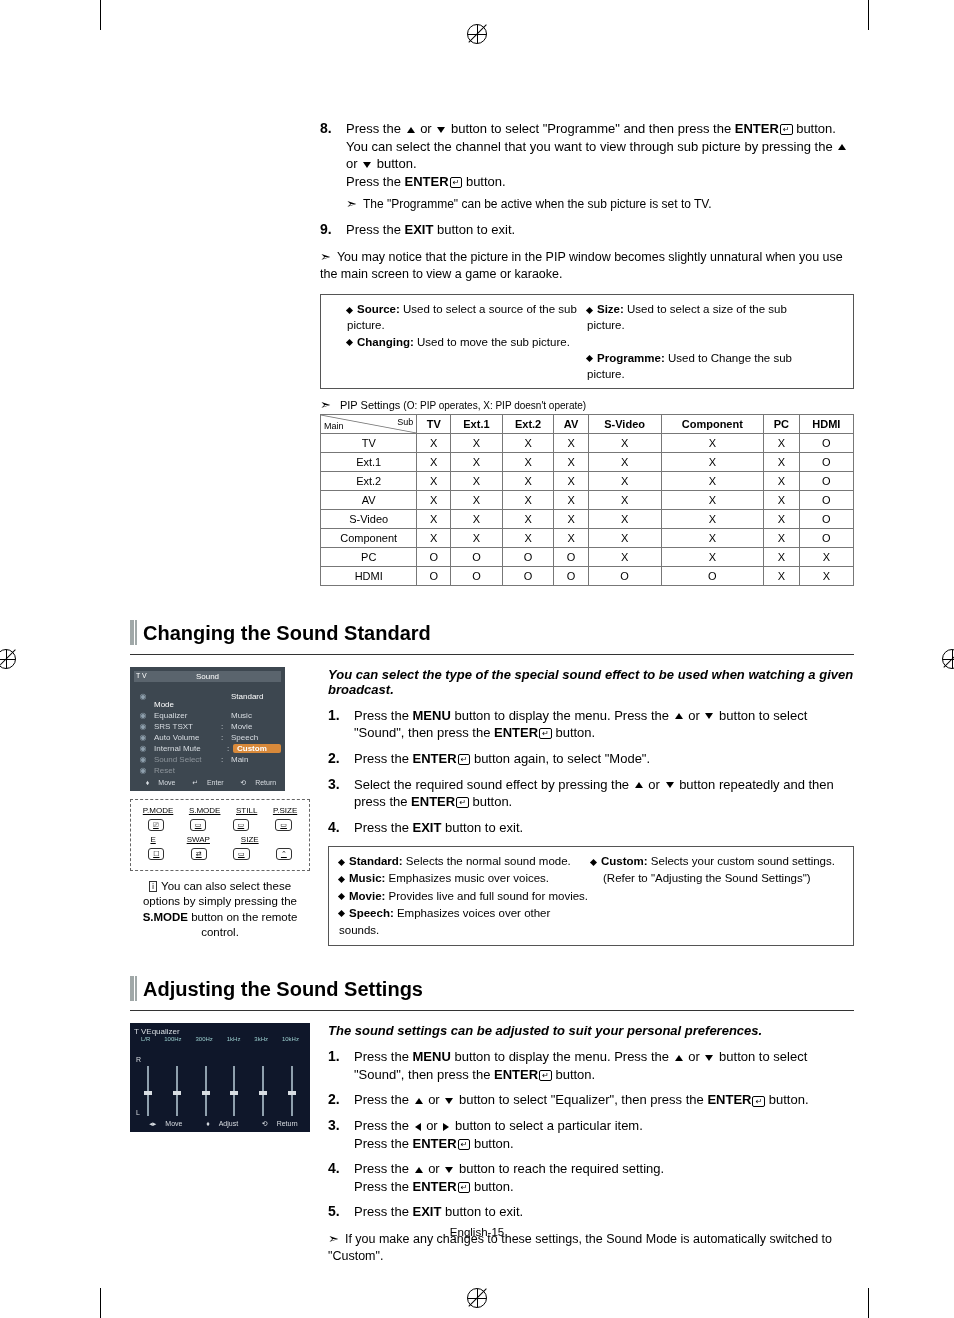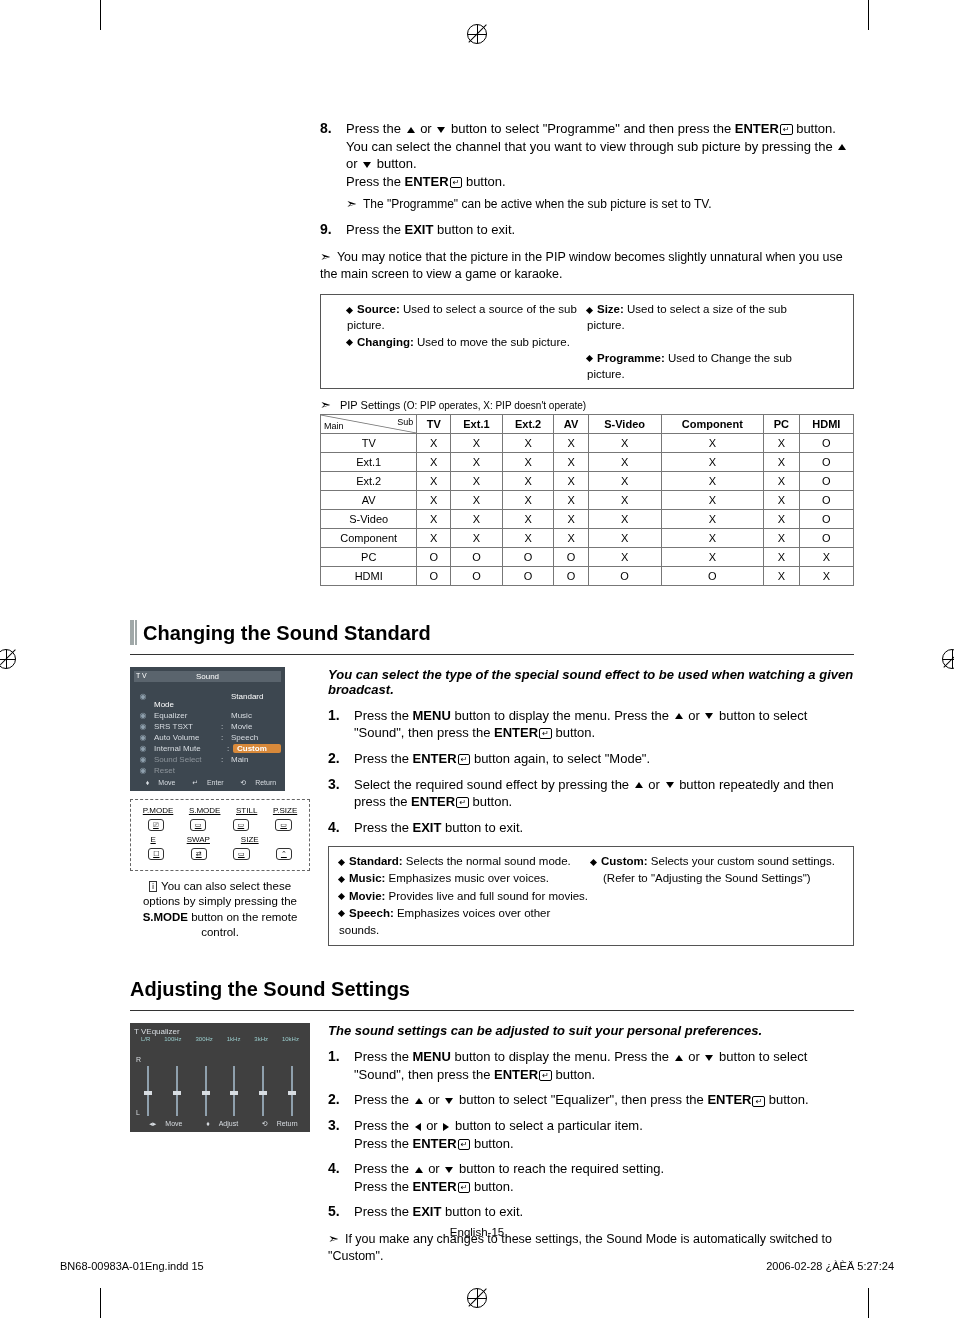--- a/index.html
+++ b/index.html
@@ -87,21 +87,21 @@
   .remote-box .btn { border:1px solid #333; border-radius:3px; padding:1px 4px; font-size:7px; background:#fff;}
 
   .caption { font-size:11.5px; line-height:1.35; margin-top:8px; text-align:center;}
   .caption .psq { display:inline-block; border:1px solid #333; font-size:8px; padding:0 2px; line-height:9px; vertical-align:middle; margin-right:4px;}
 
   .intro { font-style:italic; font-weight:bold; font-size:13px; margin-bottom:10px;}
 
   .def-box { border:1px solid #555; margin-top:10px; padding:6px 10px; font-size:11.5px; line-height:1.5; display:flex;}
   .def-box .dcol { flex:1;}
 
-  .eq-panel { background:#404040; color:#d8dde2; font-size:8px; width:180px; padding:4px; box-sizing:border-box;}
+  .eq-panel { background:#0f172a; color:#d8dde2; font-size:8px; width:180px; padding:4px; box-sizing:border-box;}
   .eq-grid { display:flex; justify-content:space-around; align-items:flex-end; height:70px; margin:4px 0; position:relative;}
   .eq-slider { width:14px; display:flex; flex-direction:column; align-items:center;}
   .eq-track { width:2px; height:50px; background:#8fa0ad; position:relative;}
   .eq-thumb { width:8px; height:4px; background:#d8dde2; position:absolute; left:-3px;}
   .eq-labels { display:flex; justify-content:space-around; font-size:6px; color:#9cc;}
   .eq-scale { position:absolute; left:2px; display:flex; flex-direction:column; justify-content:space-between; height:60px; font-size:7px;}
 
   .footer { position:absolute; bottom:46px; left:60px; right:60px; display:flex; justify-content:space-between; font-size:11px;}
   .page-num { position:absolute; bottom:80px; left:0; right:0; text-align:center; font-size:11.5px;}
 </style>
@@ -397,21 +397,21 @@
           <div><span class="diamond"></span><b>Speech:</b><span> Emphasizes voices over other sounds.</span></div>
         </div>
         <div class="dcol">
           <div><span class="diamond"></span><b>Custom:</b><span> Selects your custom sound settings.</span></div>
           <div style="padding-left:12px;"><span>(Refer to "Adjusting the Sound Settings")</span></div>
         </div>
       </div>
     </div>
   </div>
 
-  <div class="section-head" style="margin-top:30px;flex-direction:column;">
+  <div class="section-head" style="margin-top:30px;">
     <div class="sh-bar"></div>
         <div class="sh-bar2"></div>
     <div class="sh-text">Adjusting the Sound Settings</div>
   </div>
   <div class="sh-underline"></div>
 
   <div class="two-col" style="margin-top:12px;">
     <div class="left-col">
       <div class="eq-panel">
         <div class="osd-head"><span class="corner-l">T V</span><span>Equalizer</span></div>
@@ -493,18 +493,14 @@
           </div>
       <div class="sub-note" style="margin-left:0;">
         <span class="arrow-note"></span><span>If you make any changes to these settings, the Sound Mode is automatically switched to "Custom".</span>
       </div>
     </div>
   </div>
 
 </div>
 
 <div class="page-num">English-15</div>
-<div class="footer">
-  <span>BN68-00983A-01Eng.indd   15</span>
-  <span>2006-02-28   ¿ÀÈÄ 5:27:24</span>
+
 </div>
 
-</div>
-
 </body></html>

